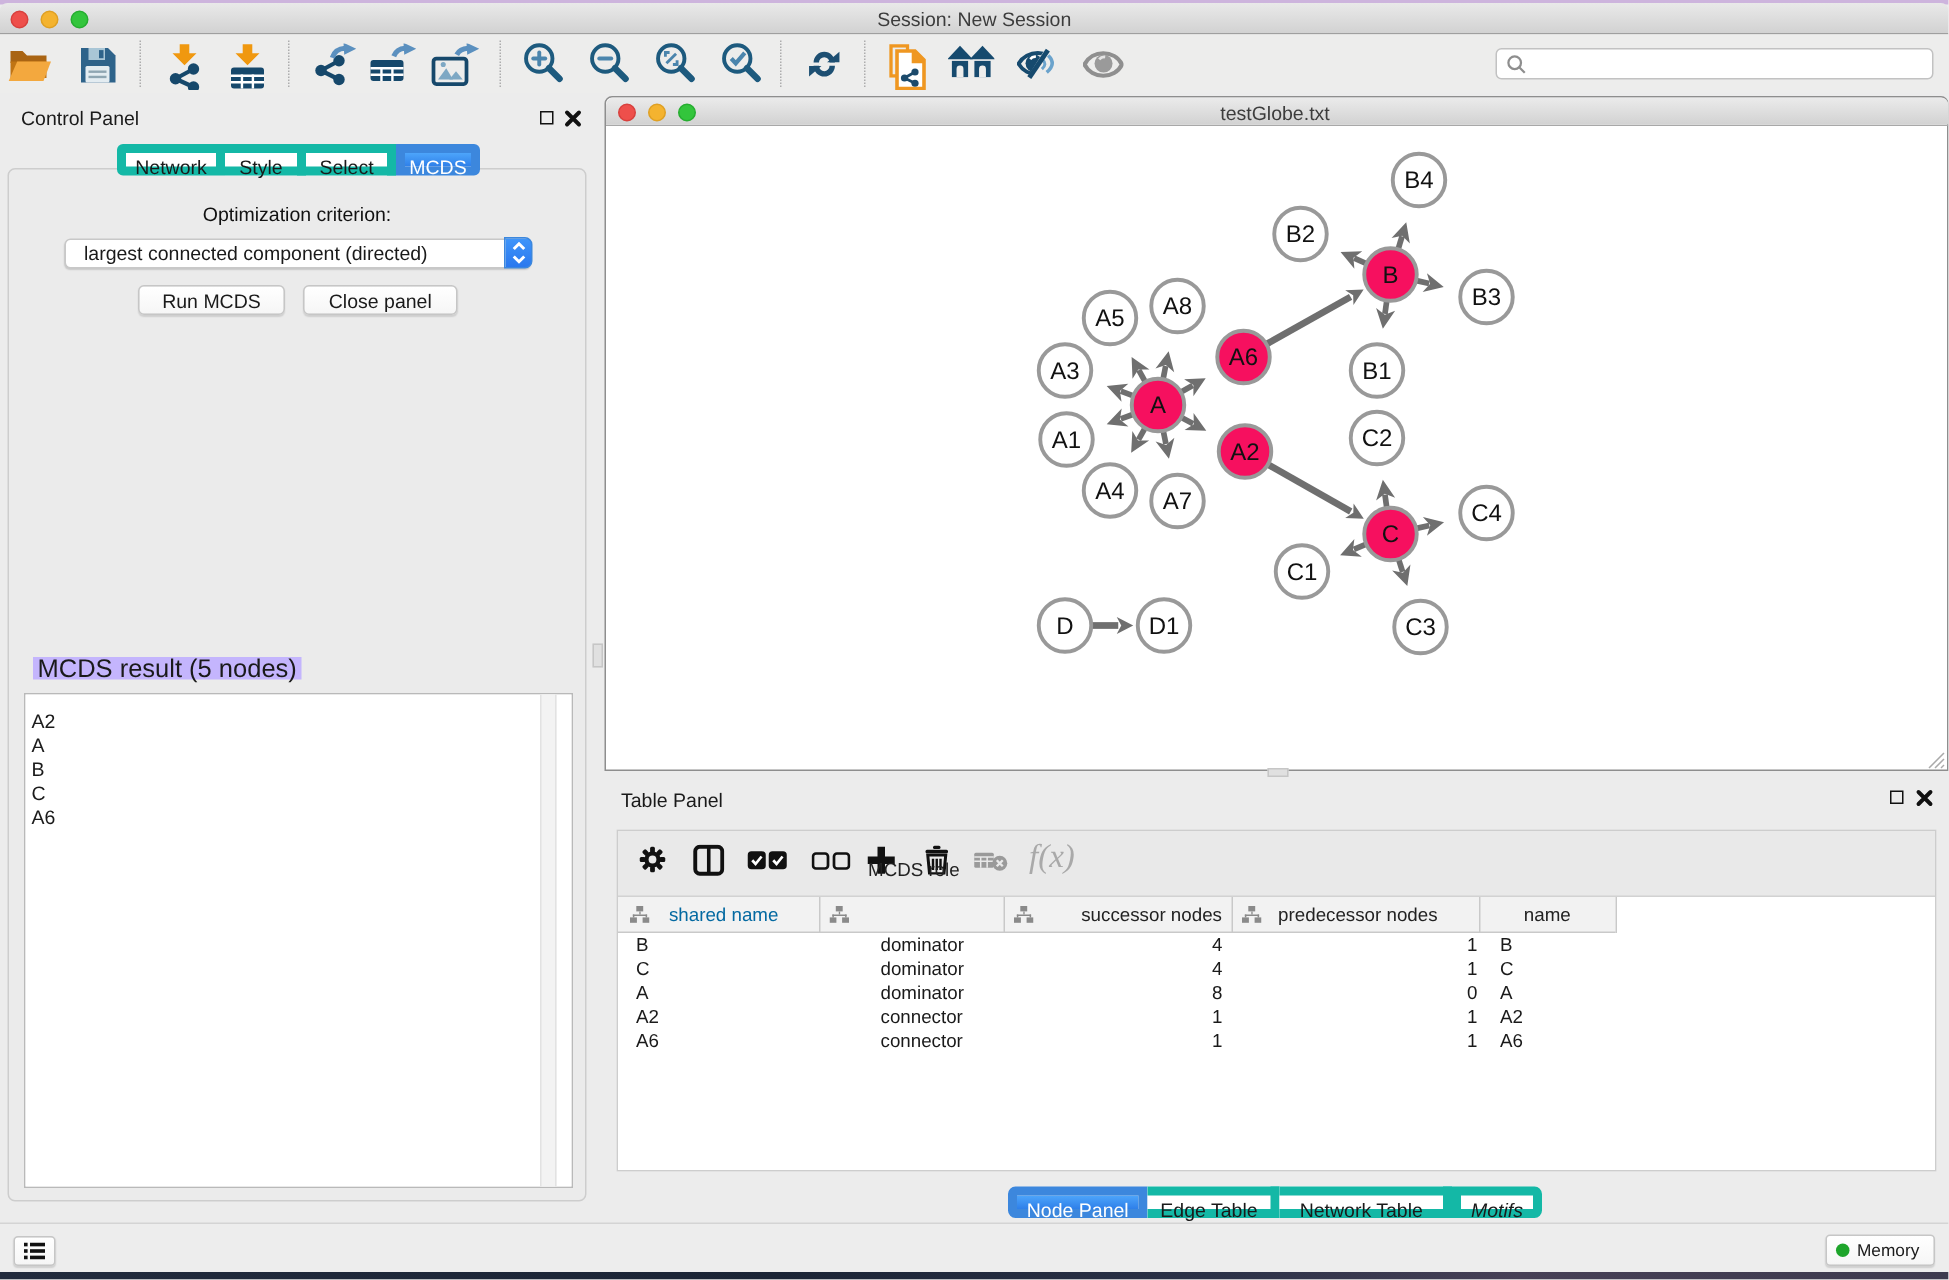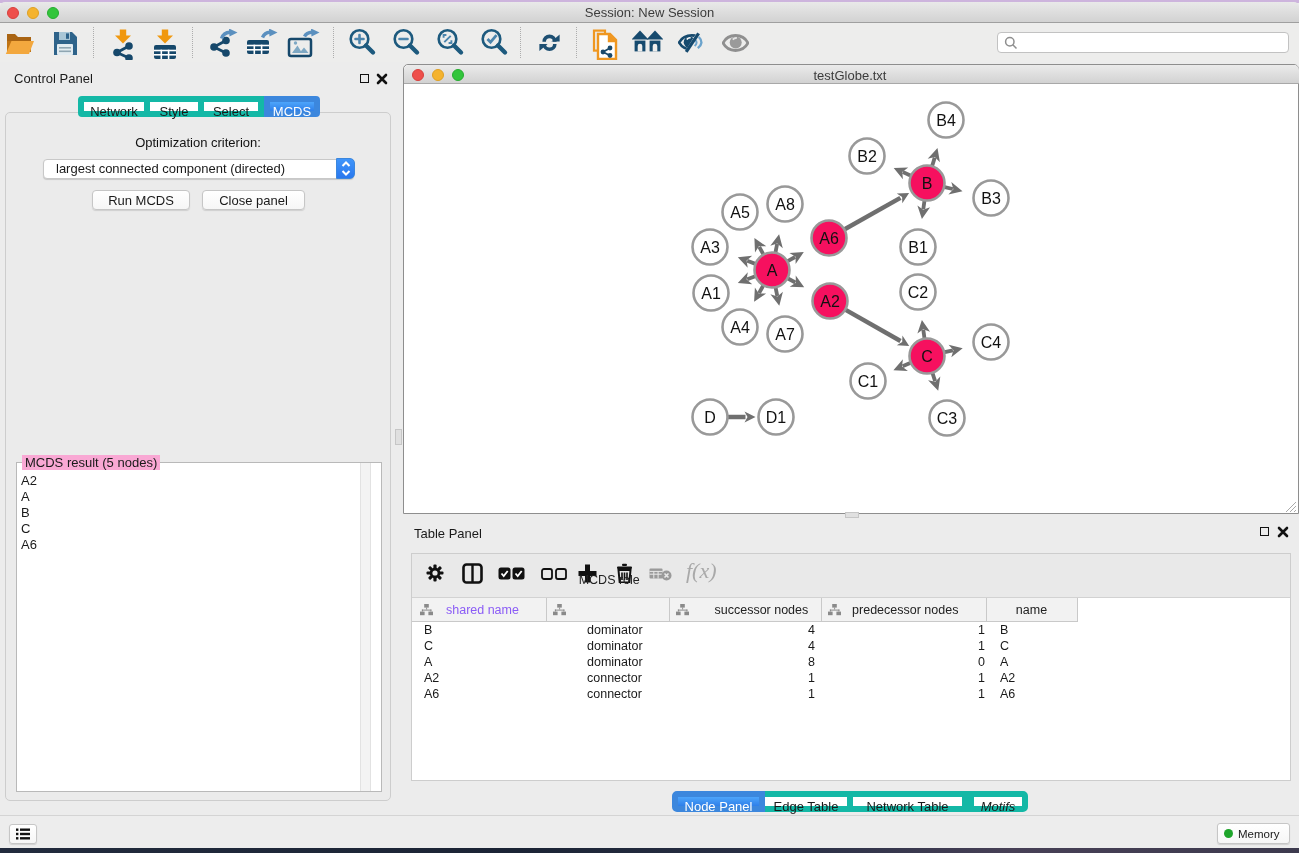--- a/index.html
+++ b/index.html
@@ -195,21 +195,21 @@
 <svg class="abs" style="left:340px;top:161px;" width="12" height="15" viewBox="0 0 12 15">
 <path d="M2.5 5 L6 1.5 L9.5 5" fill="none" stroke="#fff" stroke-width="2"></path>
 <path d="M2.5 10 L6 13.5 L9.5 10" fill="none" stroke="#fff" stroke-width="2"></path>
 </svg>
 <div class="btn" style="left:92px;top:190px;width:98px;height:20px;line-height:19px;">Run MCDS</div>
 <div class="btn" style="left:202px;top:190px;width:103px;height:20px;line-height:19px;">Close panel</div>
 
 <div class="abs" style="left:16px;top:462px;width:366px;height:330px;border:1px solid #b9b9b9;"></div>
 <div class="abs" style="left:17px;top:463px;width:364px;height:328px;background:#fff;"></div>
 <div class="abs" style="left:360px;top:463px;width:11px;height:328px;background:#f3f3f3;border-left:1px solid #e2e2e2;border-right:1px solid #e2e2e2;"></div>
-<div class="abs" style="left:22px;top:455px;height:15px;background:#f9a8d4;padding:0 3px;font-size:13px;line-height:15px;">MCDS result (5 nodes)</div>
+<div class="abs" style="left:22px;top:438px;height:15px;background:#c4b5fd;padding:0 3px;font-size:17px;line-height:15px;">MCDS result (5 nodes)</div>
 <div class="abs" style="left:21px;top:473px;font-size:13px;line-height:16px;">A2<br>A<br>B<br>C<br>A6</div>
 
 <div class="abs" style="left:403px;top:64px;width:896px;height:450px;background:#fff;border:1px solid #8e8e8e;border-radius:5px 5px 0 0;"></div>
 <div class="abs" style="left:404px;top:65px;width:895px;height:19px;background:linear-gradient(#ebebeb,#d2d2d2);border-bottom:1px solid #a8a8a8;border-radius:5px 5px 0 0;"></div>
 <div class="light" style="left:412px;top:69px;background:#ee4f4b;border:1px solid #d8403d;"></div>
 <div class="light" style="left:432px;top:69px;background:#f4b32f;border:1px solid #dfa023;"></div>
 <div class="light" style="left:452px;top:69px;background:#33c53c;border:1px solid #26ad30;"></div>
 <div class="abs" style="left:500px;top:68px;width:700px;height:14px;font-size:13px;text-align:center;color:#3c3c3c;">testGlobe.txt</div>
 <svg class="abs" style="left:1283px;top:499px;" width="14" height="14" viewBox="0 0 14 14">
 <g stroke="#aaa" stroke-width="1">
@@ -368,23 +368,23 @@
 <path d="M15.5 5.5 l4 4 M19.5 5.5 l-4 4" stroke="#e9e9e9" stroke-width="1.6"></path>
 </svg>
 <div class="abs" style="left:686px;top:558px;font-family:'Liberation Serif',serif;font-style:italic;font-size:22px;color:#a9a9a9;">f(x)</div>
 
 <div class="abs" style="left:412px;top:598px;width:665px;height:24px;background:#f2f2f2;border-bottom:1px solid #c9c9c9;"></div>
 <div class="abs" style="left:546px;top:598px;width:1px;height:24px;background:#c9c9c9;"></div>
 <div class="abs" style="left:669px;top:598px;width:1px;height:24px;background:#c9c9c9;"></div>
 <div class="abs" style="left:821px;top:598px;width:1px;height:24px;background:#c9c9c9;"></div>
 <div class="abs" style="left:986px;top:598px;width:1px;height:24px;background:#c9c9c9;"></div>
 <div class="abs" style="left:1077px;top:598px;width:1px;height:24px;background:#c9c9c9;"></div>
-<div class="abs" style="left:412px;top:603px;width:134px;text-align:center;font-size:12.5px;color:#8b5cf6;">&nbsp;&nbsp;shared name</div>
+<div class="abs" style="left:412px;top:603px;width:134px;text-align:center;font-size:12.5px;color:#0369a1;">&nbsp;&nbsp;shared name</div>
 <div class="abs" style="left:546px;top:573px;width:123px;text-align:center;font-size:12.5px;color:#222;">&nbsp;MCDS role</div>
-<div class="abs" style="left:669px;top:603px;width:152px;text-align:left;font-size:12.5px;color:#222;padding-left:42px;">&nbsp;successor nodes</div>
+<div class="abs" style="left:669px;top:603px;width:152px;text-align:center;font-size:12.5px;color:#222;padding-left:42px;">&nbsp;successor nodes</div>
 <div class="abs" style="left:821px;top:603px;width:165px;text-align:center;font-size:12.5px;color:#222;">&nbsp;predecessor nodes</div>
 <div class="abs" style="left:986px;top:603px;width:91px;text-align:center;font-size:12.5px;color:#222;">name</div>
 <svg class="abs" style="left:420px;top:604px;" width="13" height="12" viewBox="0 0 13 12">
     <g fill="#8a8a8a">
       <rect x="4.2" y="0" width="4.6" height="3.6"></rect>
       <rect x="0" y="7.6" width="4.6" height="3.6"></rect>
       <rect x="8.4" y="7.6" width="4.6" height="3.6"></rect>
       <path d="M6.2 3.6 h0.9 v2 H6.2 Z"></path>
       <path d="M1.9 5.6 h9.5 v1 H1.9 Z"></path>
       <path d="M1.9 5.6 h1 v2 h-1 Z"></path>

